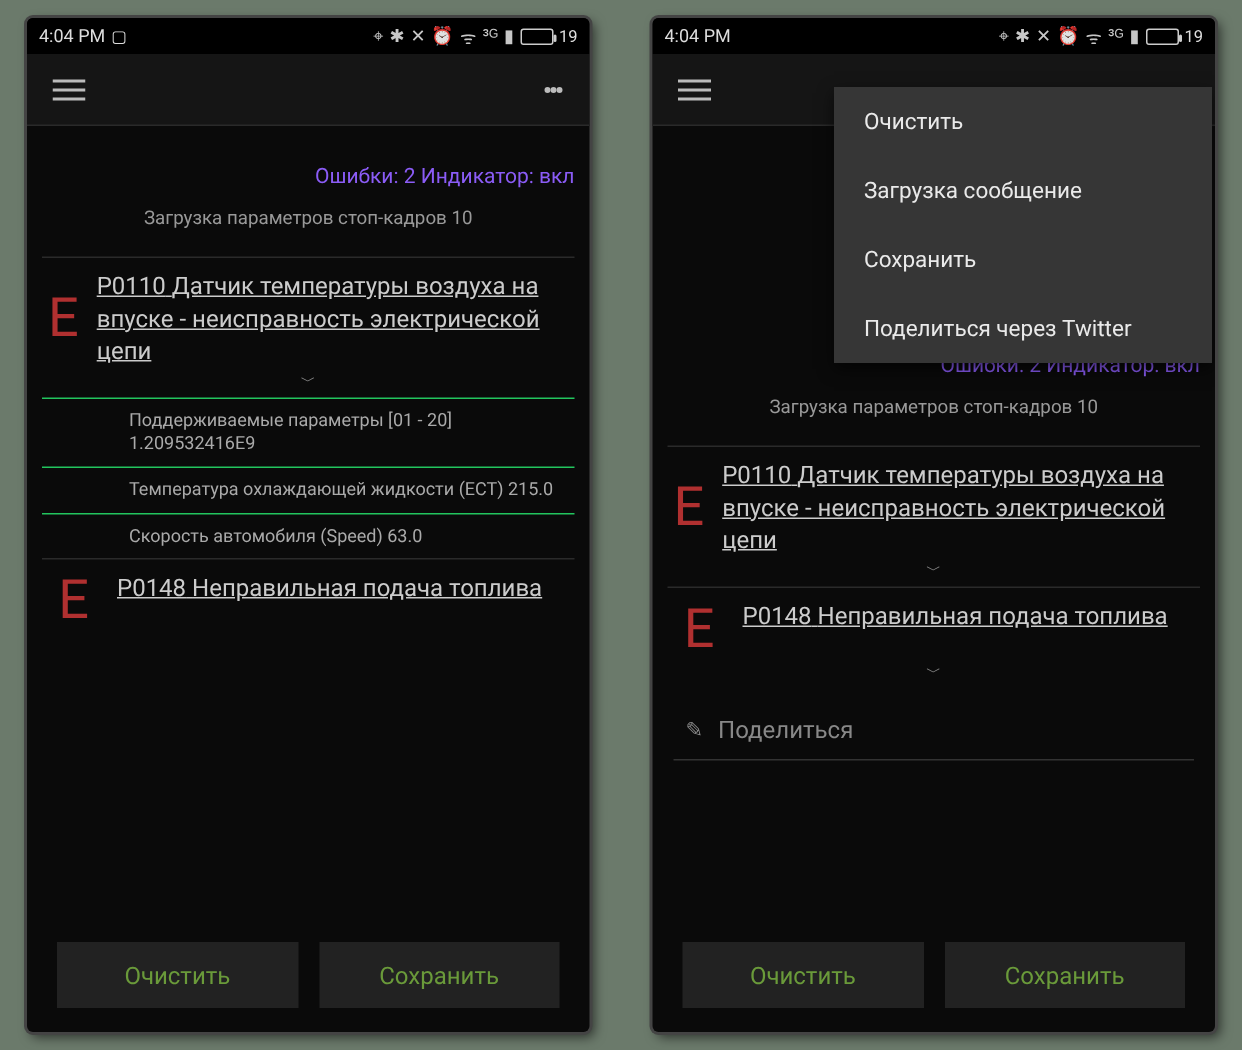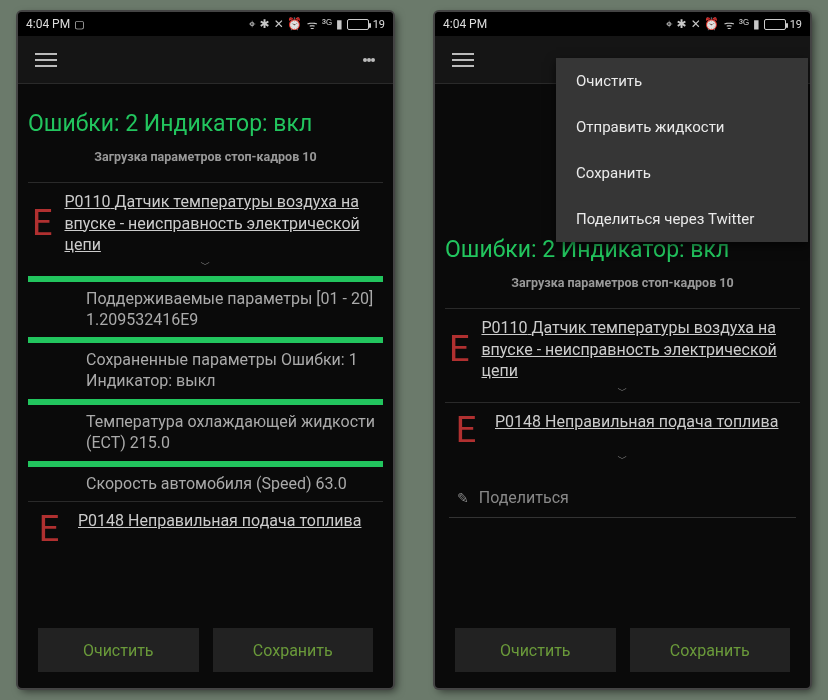--- a/index.html
+++ b/index.html
@@ -65,31 +65,30 @@
   .kebab span { display:block; width:4px; height:4px; background:#bbb; border-radius:50%; margin:2px 0;}
   .content {
     flex: 1;
     overflow: hidden;
     color: #c8c8c8;
     padding: 12px 10px 0;
     display: flex;
     flex-direction: column;
   }
   .title {
-    text-align: left;
-    font-size: 23px;
-    color: #22c55e;
+    text-align: right;
+    font-size: 14px;
+    color: #8b5cf6;
     margin: 14px 0 12px;
   }
   .subtitle {
     text-align: center;
     font-size: 12.5px;
     color: #999;
     margin-bottom: 18px;
-    font-weight: bold;
   }
   .err {
     display: flex;
     gap: 12px;
     padding: 8px 4px 6px;
     border-top: 1px solid #2a2a2a;
   }
   .err:first-of-type { border-top: none; }
   .err .e {
     font-size: 36px;
@@ -107,23 +106,23 @@
     text-decoration: underline;
   }
   .err-code { display:inline; }
   .chev {
     text-align: center;
     color: #888;
     font-size: 10px;
     margin: -4px 0 4px;
   }
   .param {
-    border-top: 6px solid #22c55e;
+    border-top: 1px solid #22c55e;
     padding: 7px 4px 7px 58px;
-    font-size: 16px;
+    font-size: 12px;
     color: #aaa;
     line-height: 1.3;
   }
   .comment-row {
     display: flex;
     align-items: center;
     gap: 10px;
     padding: 10px 8px;
     border-bottom: 1px solid #333;
     margin: 8px 4px 0;
@@ -204,21 +203,20 @@
     <div class="subtitle">Загрузка параметров стоп-кадров 10</div>
     <div class="err">
       <div class="e">E</div>
       <div class="txt">
         <span class="err-code">P0110</span>
         <span>Датчик температуры воздуха на впуске - неисправность электрической цепи</span>
       </div>
     </div>
     <div class="chev">﹀</div>
     <div class="param">Поддерживаемые параметры [01 - 20] 1.209532416E9</div>
-    <div class="param">Сохраненные параметры Ошибки: 1 Индикатор: выкл</div>
     <div class="param">Температура охлаждающей жидкости (ECT) 215.0</div>
     <div class="param">Скорость автомобиля (Speed) 63.0</div>
     <div class="err">
       <div class="e">E</div>
       <div class="txt">
         <span class="err-code">P0148</span>
         <span>Неправильная подача топлива</span>
       </div>
     </div>
     <div class="btnbar">
@@ -254,21 +252,21 @@
         </svg>
     </div>
     <div class="kebab">
       <span></span>
         <span></span>
         <span></span>
     </div>
   </div>
   <div class="popup">
     <div class="popup-item">Очистить</div>
-    <div class="popup-item">Отправить жидкости</div>
+    <div class="popup-item">Загрузка сообщение</div>
     <div class="popup-item">Сохранить</div>
     <div class="popup-item">Поделиться через Twitter</div>
   </div>
   <div class="content">
     <div style="height:140px"></div>
     <div class="title" style="margin-top:0">Ошибки: 2 Индикатор: вкл</div>
     <div class="subtitle">Загрузка параметров стоп-кадров 10</div>
     <div class="err">
       <div class="e">E</div>
       <div class="txt">

